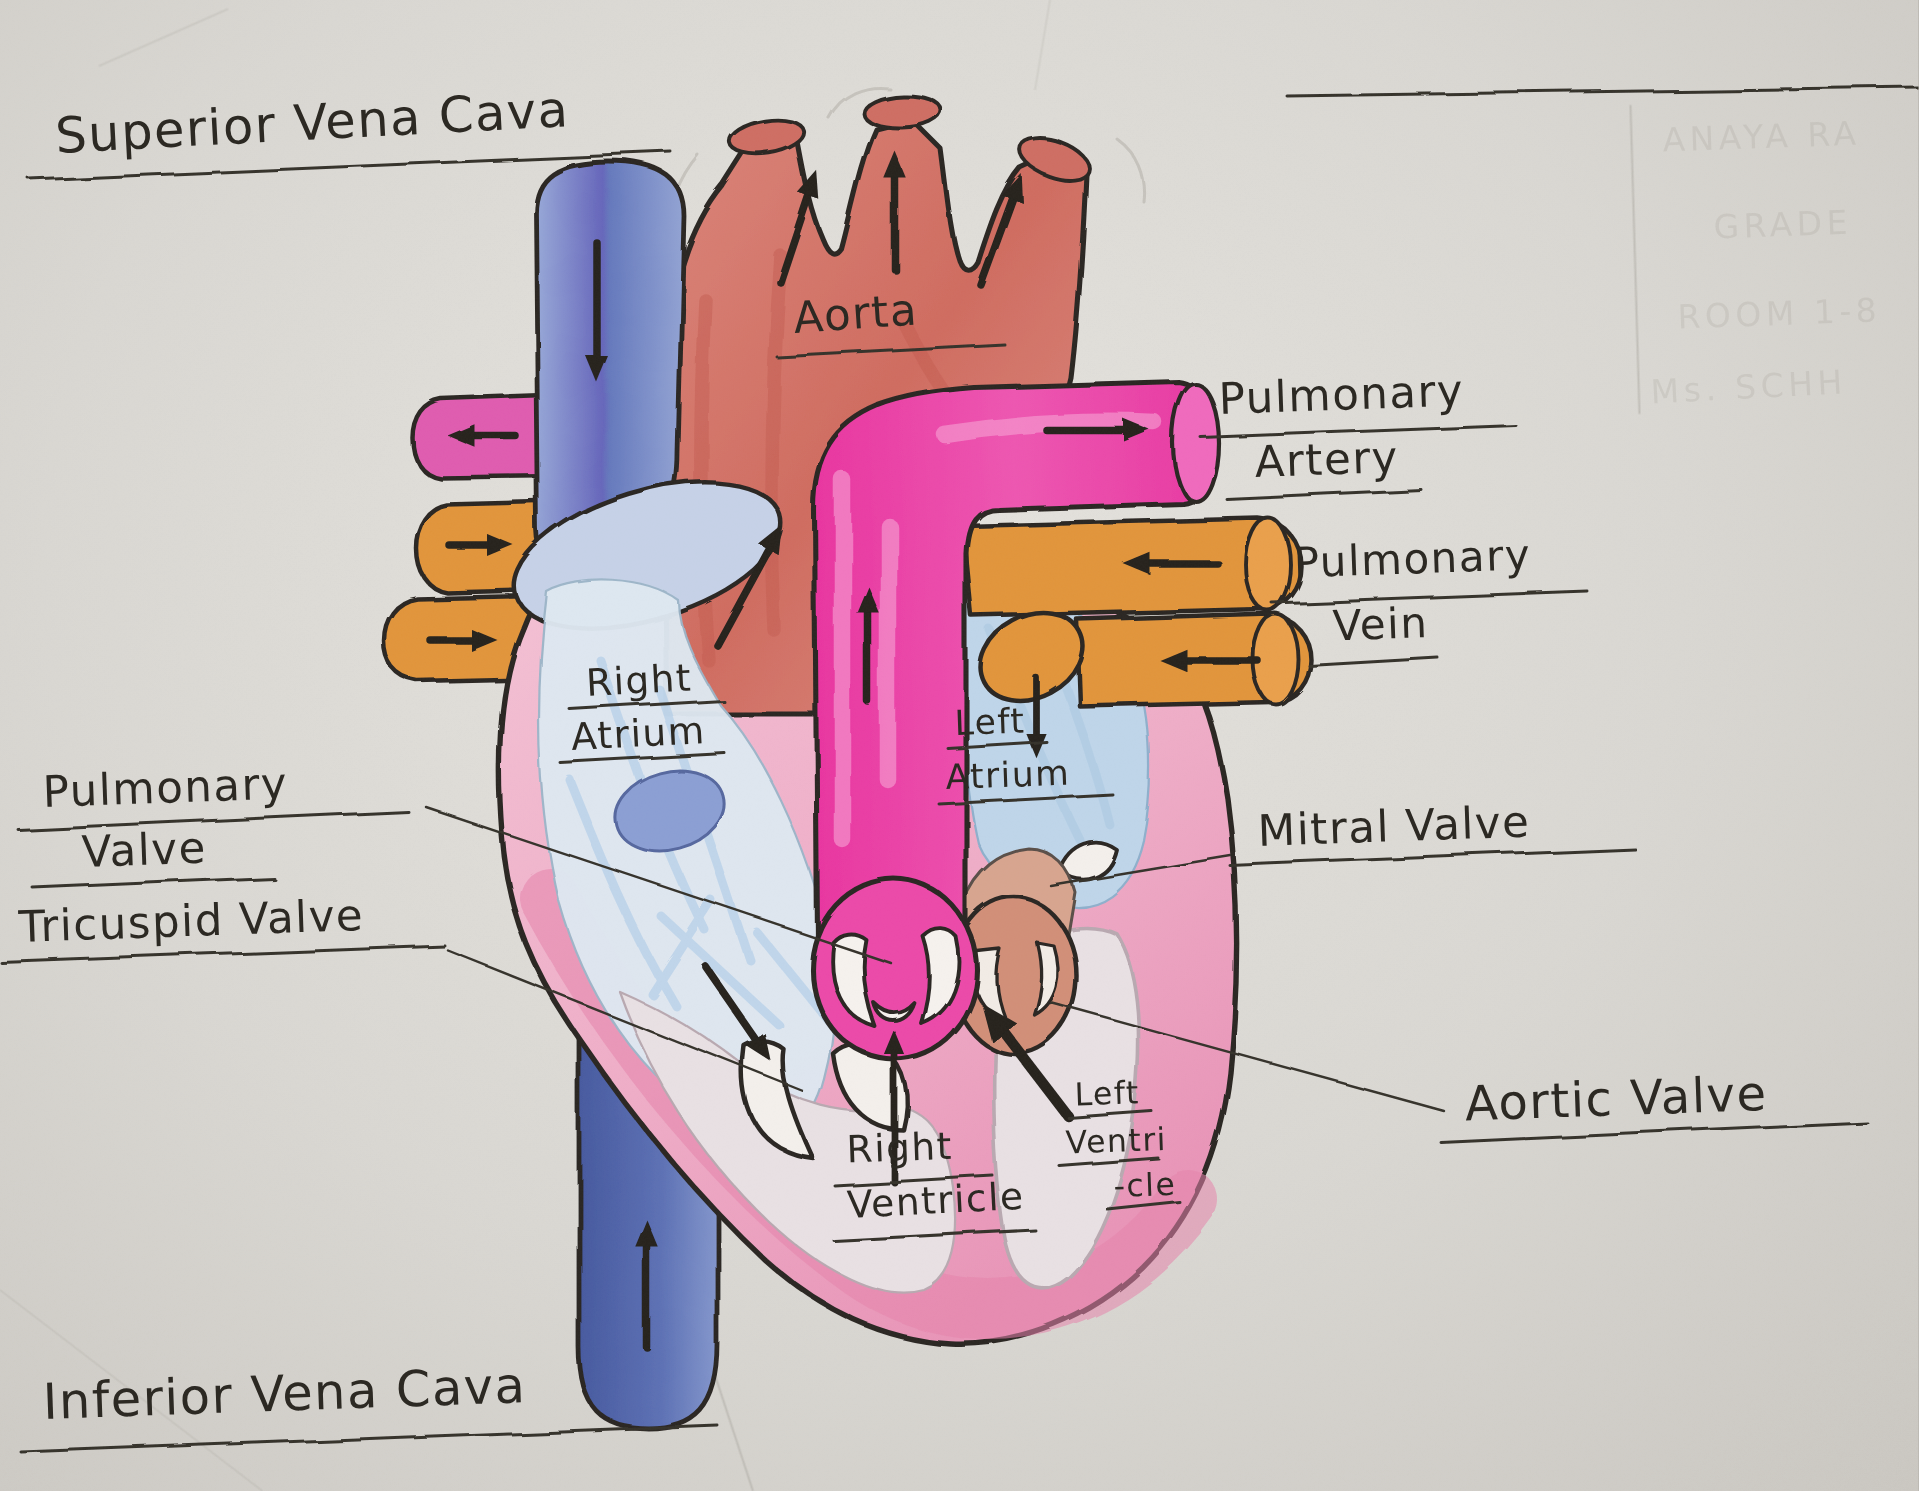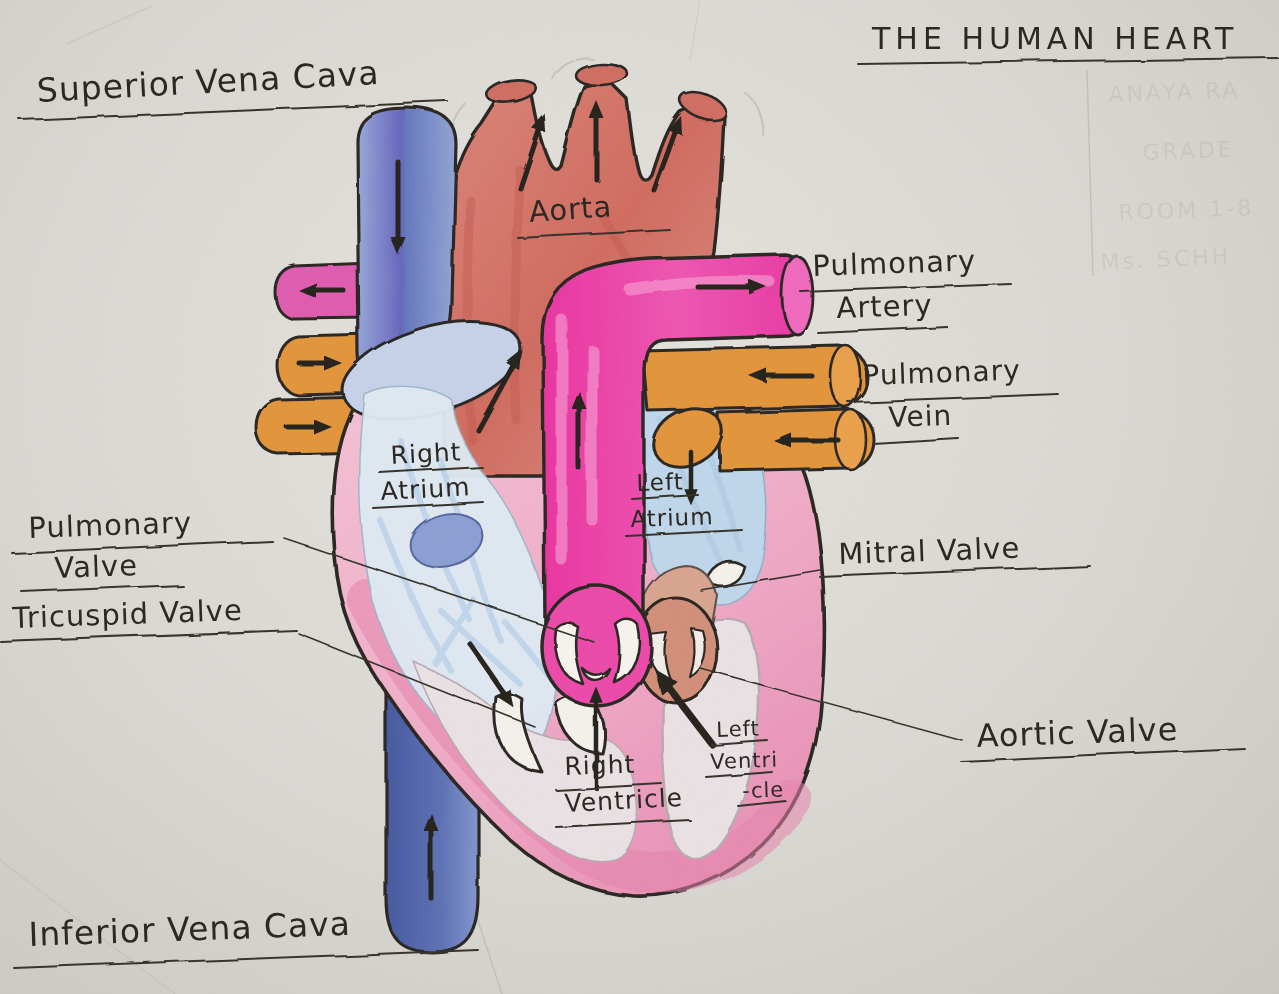--- a/index.html
+++ b/index.html
@@ -224,21 +224,20 @@
       <line x1="284" y1="538" x2="594" y2="642" stroke-width="1.6"></line>
       <line x1="298" y1="633" x2="536" y2="728" stroke-width="1.6"></line>
       <line x1="820" y1="570" x2="700" y2="590" stroke-width="1.6"></line>
       <line x1="962" y1="740" x2="700" y2="668" stroke-width="1.6"></line>
     </g>
   </g>
 
   <rect width="1279" height="994" filter="url(#paperNoise)" opacity="0.8"></rect>
 </svg>
 
-<div class="hw title" style="left:872px;top:24px;font-size:30px;">THE HUMAN HEART</div>
 
 <div class="hw" style="left:36px;top:74px;font-size:33px;transform:rotate(-3deg);">Superior Vena Cava</div>
 
 <div class="hw" style="left:528px;top:198px;font-size:29px;transform:rotate(-4deg);">Aorta</div>
 
 <div class="hw" style="left:812px;top:252px;font-size:29px;transform:rotate(-2deg);">Pulmonary</div>
 <div class="hw" style="left:836px;top:294px;font-size:29px;transform:rotate(-2deg);">Artery</div>
 
 <div class="hw" style="left:862px;top:362px;font-size:28px;transform:rotate(-2deg);">Pulmonary</div>
 <div class="hw" style="left:888px;top:404px;font-size:28px;transform:rotate(-2deg);">Vein</div>

